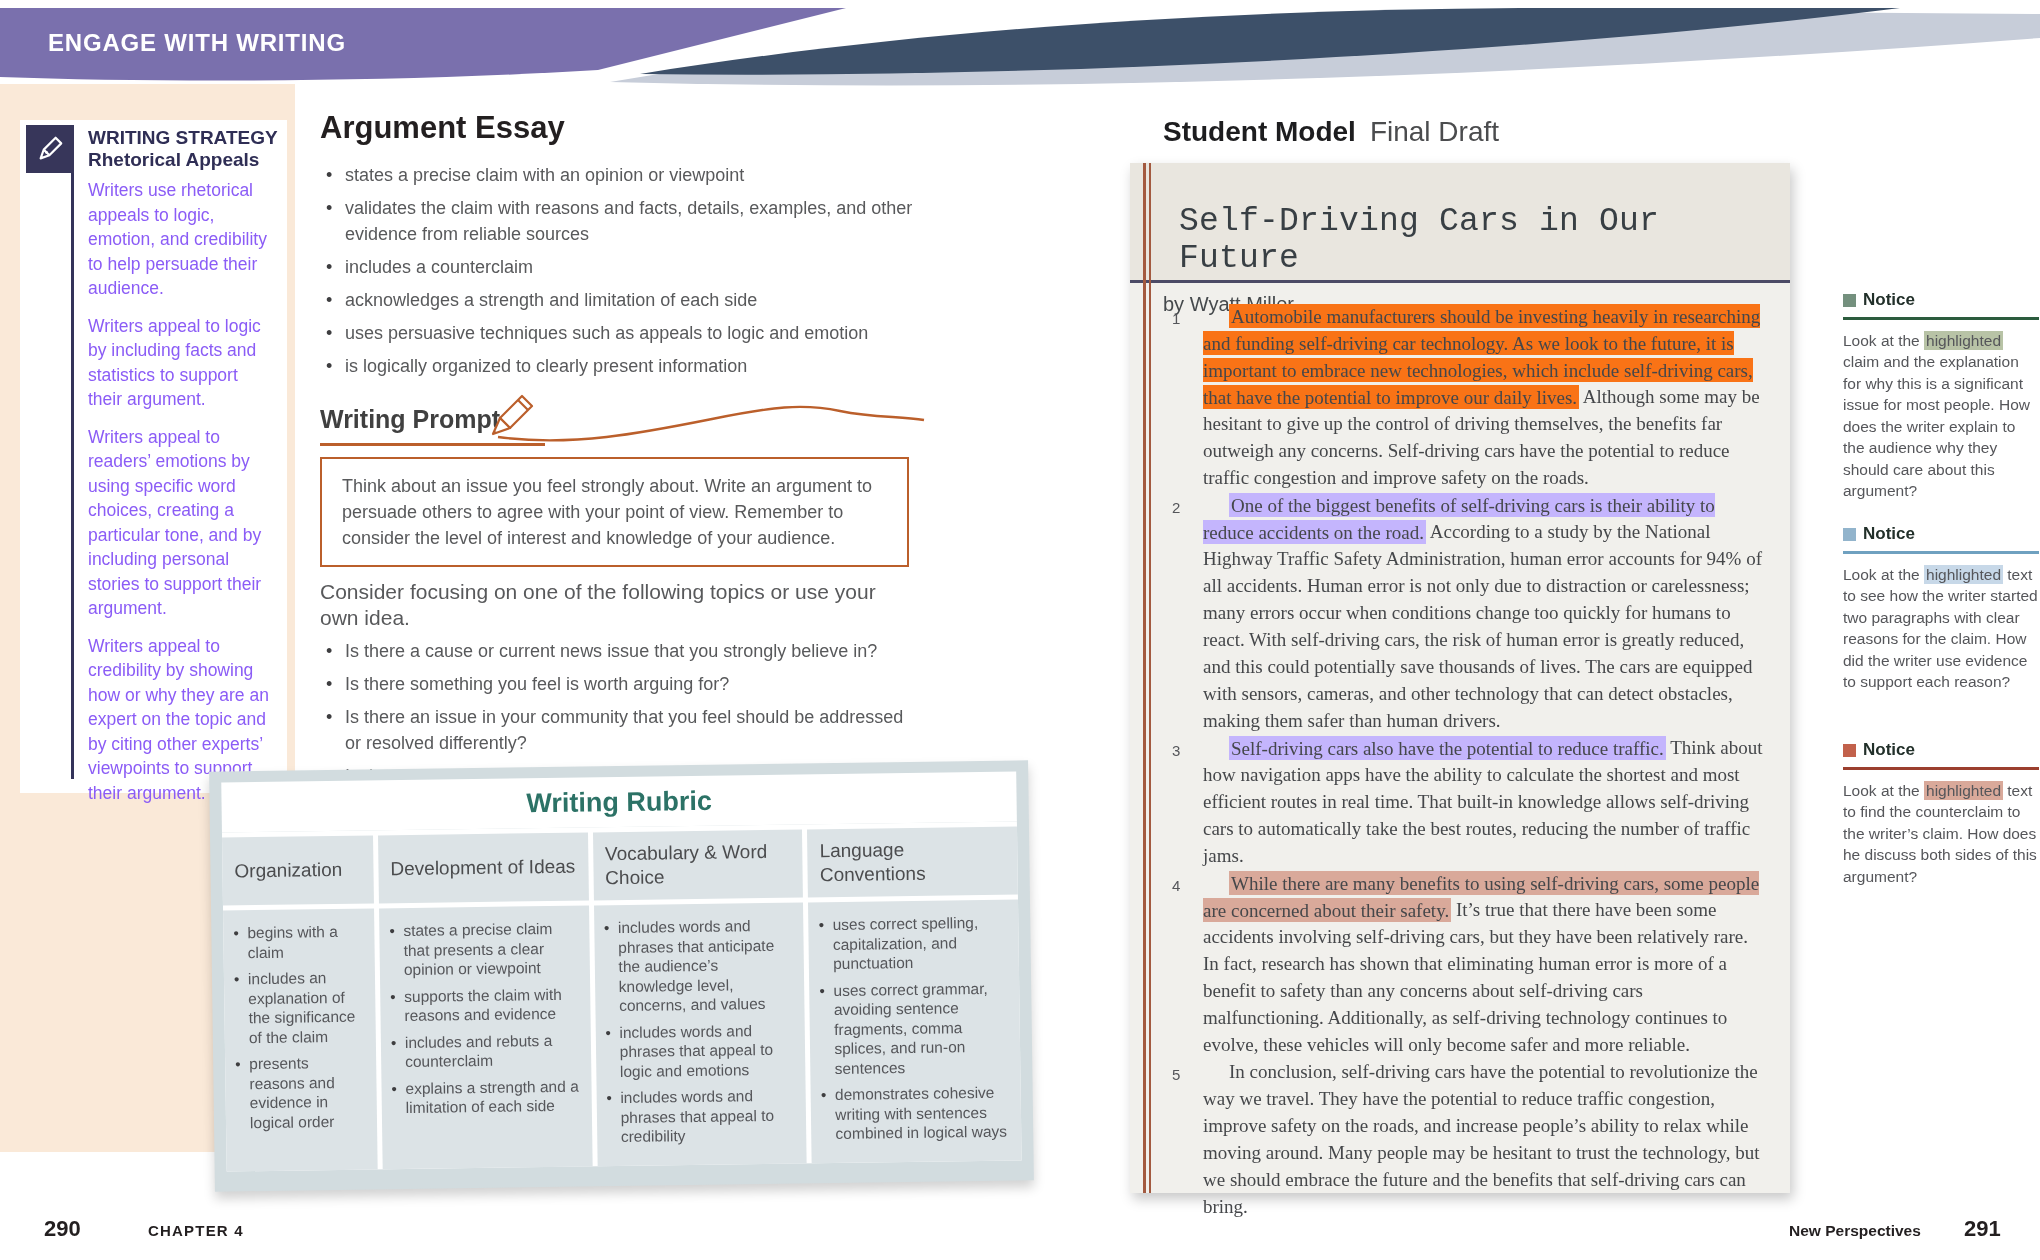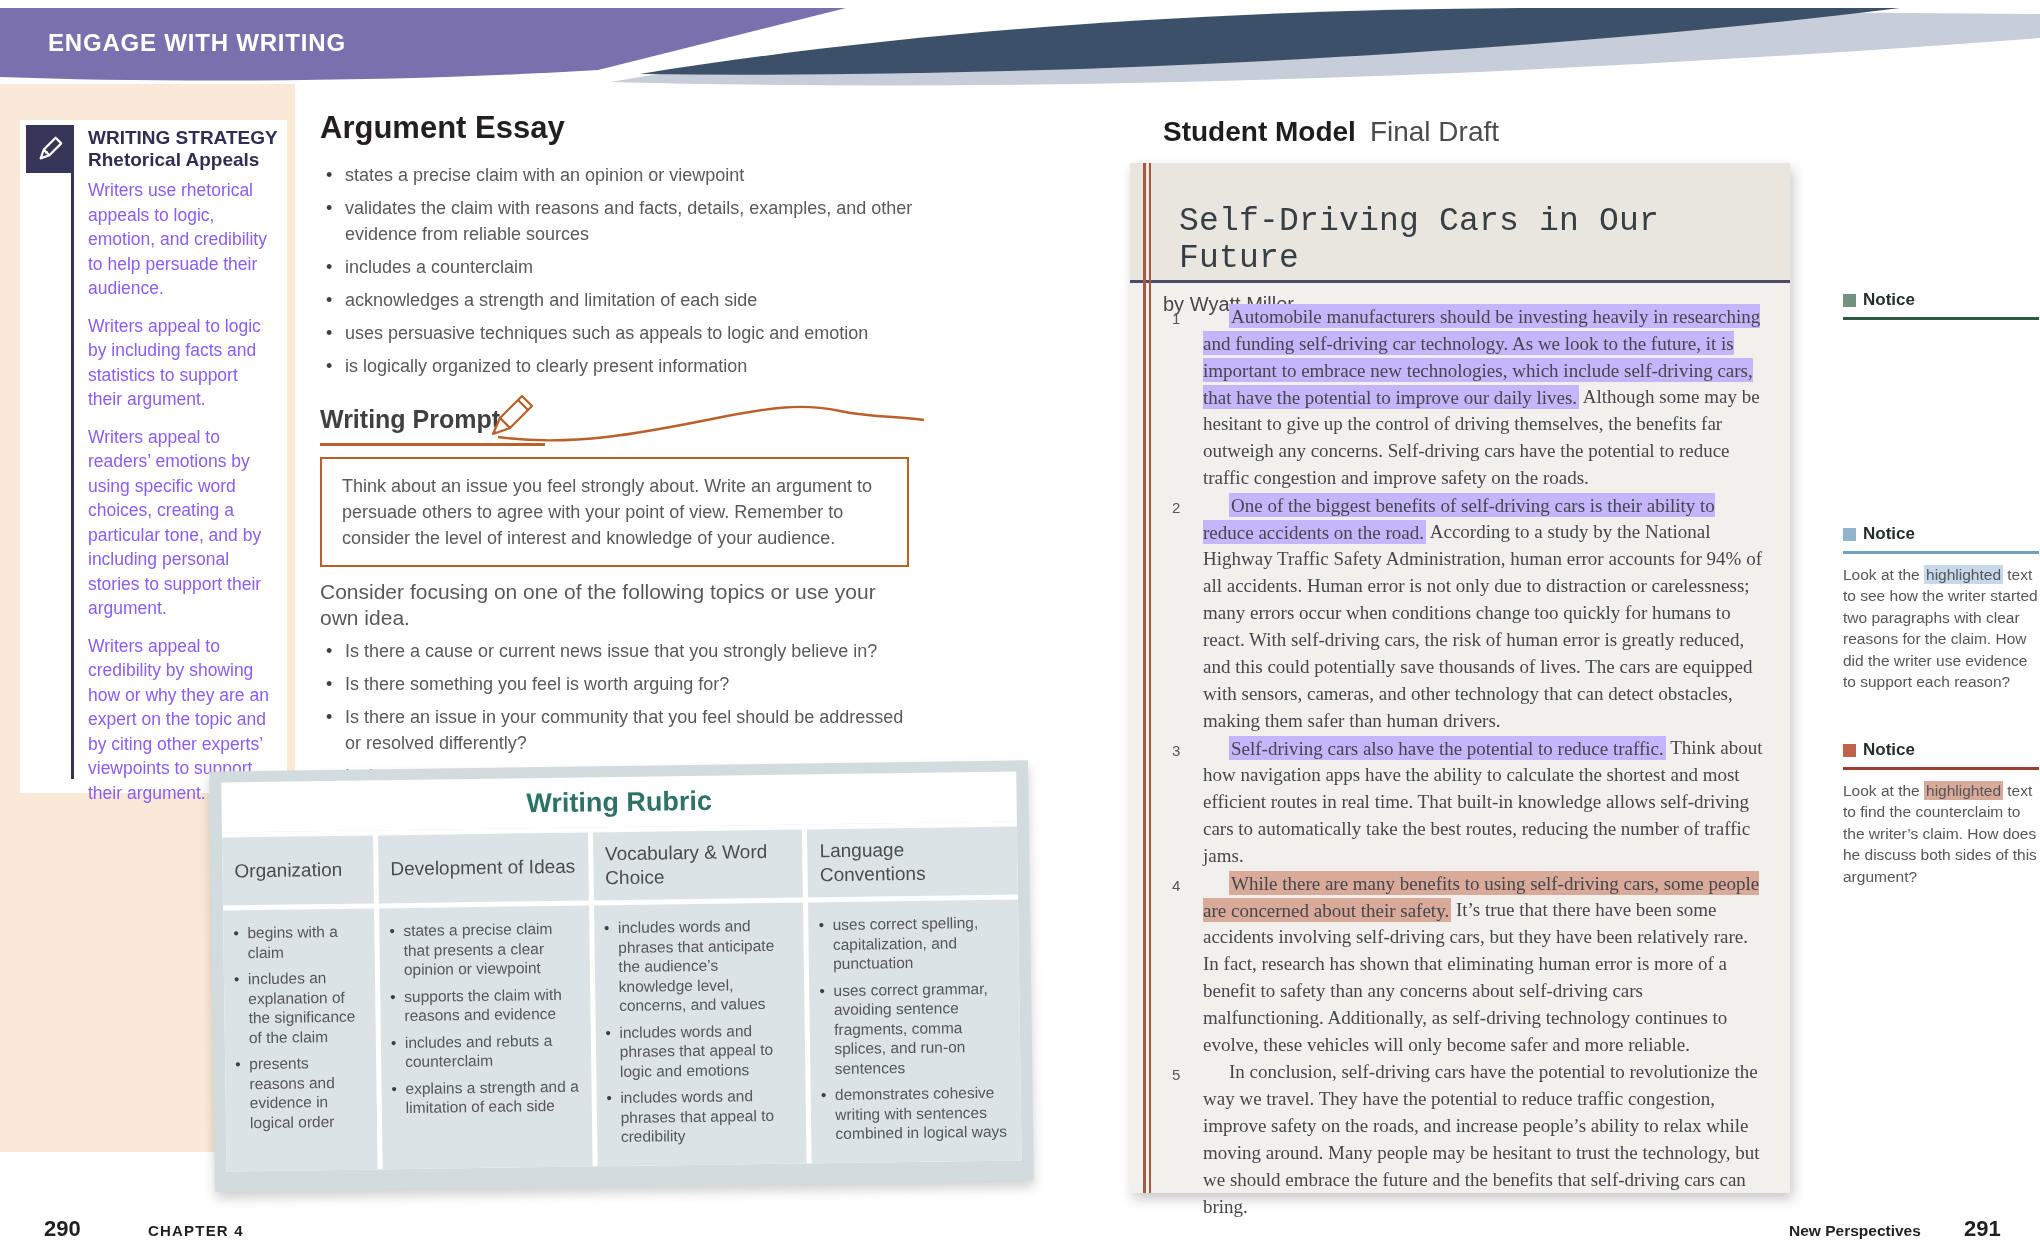--- a/index.html
+++ b/index.html
@@ -68,21 +68,21 @@
   .rl1{left:13px;} .rl2{left:18.5px;}
   .ehead{height:120px;background:#e9e6df;border-bottom:3px solid #4c4b66;padding:24px 0 0 33px;box-sizing:border-box;}
   .ehead h3{margin:16px;font-size:33px;font-weight:normal;color:#383f44;letter-spacing:.2px;font-family:Liberation Mono, monospace;}
   .ehead .byline{margin-top:9px;font-size:20px;color:#45494c;}
   .ebody{padding:19px 26px 0 73px;font-family:"Liberation Serif",serif;font-size:19px;
          line-height:27px;color:#45474a;}
   .epara{position:relative;margin:0;text-indent:26px;}
   .pnum{position:absolute;left:-31px;top:3px;text-indent:0;font-family:"Liberation Sans",sans-serif;
         font-size:15px;color:#55565a;}
   .hl{padding:1.5px 2px;}
-  .hlg{background:#c4b5fd;} .hlb{background:#c4b5fd;} .hls{background:#d9a99a;}
+  .hlg{background:#f97316;} .hlb{background:#c4b5fd;} .hls{background:#d9a99a;}
 
   
   .notice{position:absolute;left:1843px;width:196px;}
   .n1{top:290px;} .n2{top:524px;} .n3{top:740px;}
   .nhead{display:flex;align-items:center;gap:7px;font-size:17px;font-weight:bold;color:#22302a;}
   .nsq{width:13px;height:13px;}
   .nrule{height:2.5px;margin:7px 0 10px;}
   .ntext{font-size:15.5px;line-height:21.5px;color:#55565a;}
   .n-green .nsq{background:#74907e;} .n-green .nrule{background:#2c5c3e;} .n-green .hl{background:#b8c3a6;}
   .n-blue  .nsq{background:#92b4cc;} .n-blue  .nrule{background:#6fa1c0;} .n-blue  .hl{background:#c7d8e8;}
@@ -223,20 +223,21 @@
       <p class="epara"><span class="pnum">5</span><span>In conclusion, self-driving cars have the potential to revolutionize the way we travel. They have the potential to reduce traffic congestion, improve safety on the roads, and increase people’s ability to relax while moving around. Many people may be hesitant to trust the technology, but we should embrace the future and the benefits that self-driving cars can bring.</span></p>
     </div>
   </article>
 
   <aside class="notice n1 n-green">
     <div class="nhead">
       <span class="nsq"></span>
       <span>Notice</span>
     </div>
     <div class="nrule"></div>
+    <div class="ntext"><span>Look at the </span><span class="hl">highlighted</span><span> claim and the explanation for why this is a significant issue for most people. How does the writer explain to the audience why they should care about this argument?</span></div>
   </aside>
 
   <aside class="notice n2 n-blue">
     <div class="nhead">
       <span class="nsq"></span>
       <span>Notice</span>
     </div>
     <div class="nrule"></div>
     <div class="ntext"><span>Look at the </span><span class="hl">highlighted</span><span> text to see how the writer started two paragraphs with clear reasons for the claim. How did the writer use evidence to support each reason?</span></div>
   </aside>

